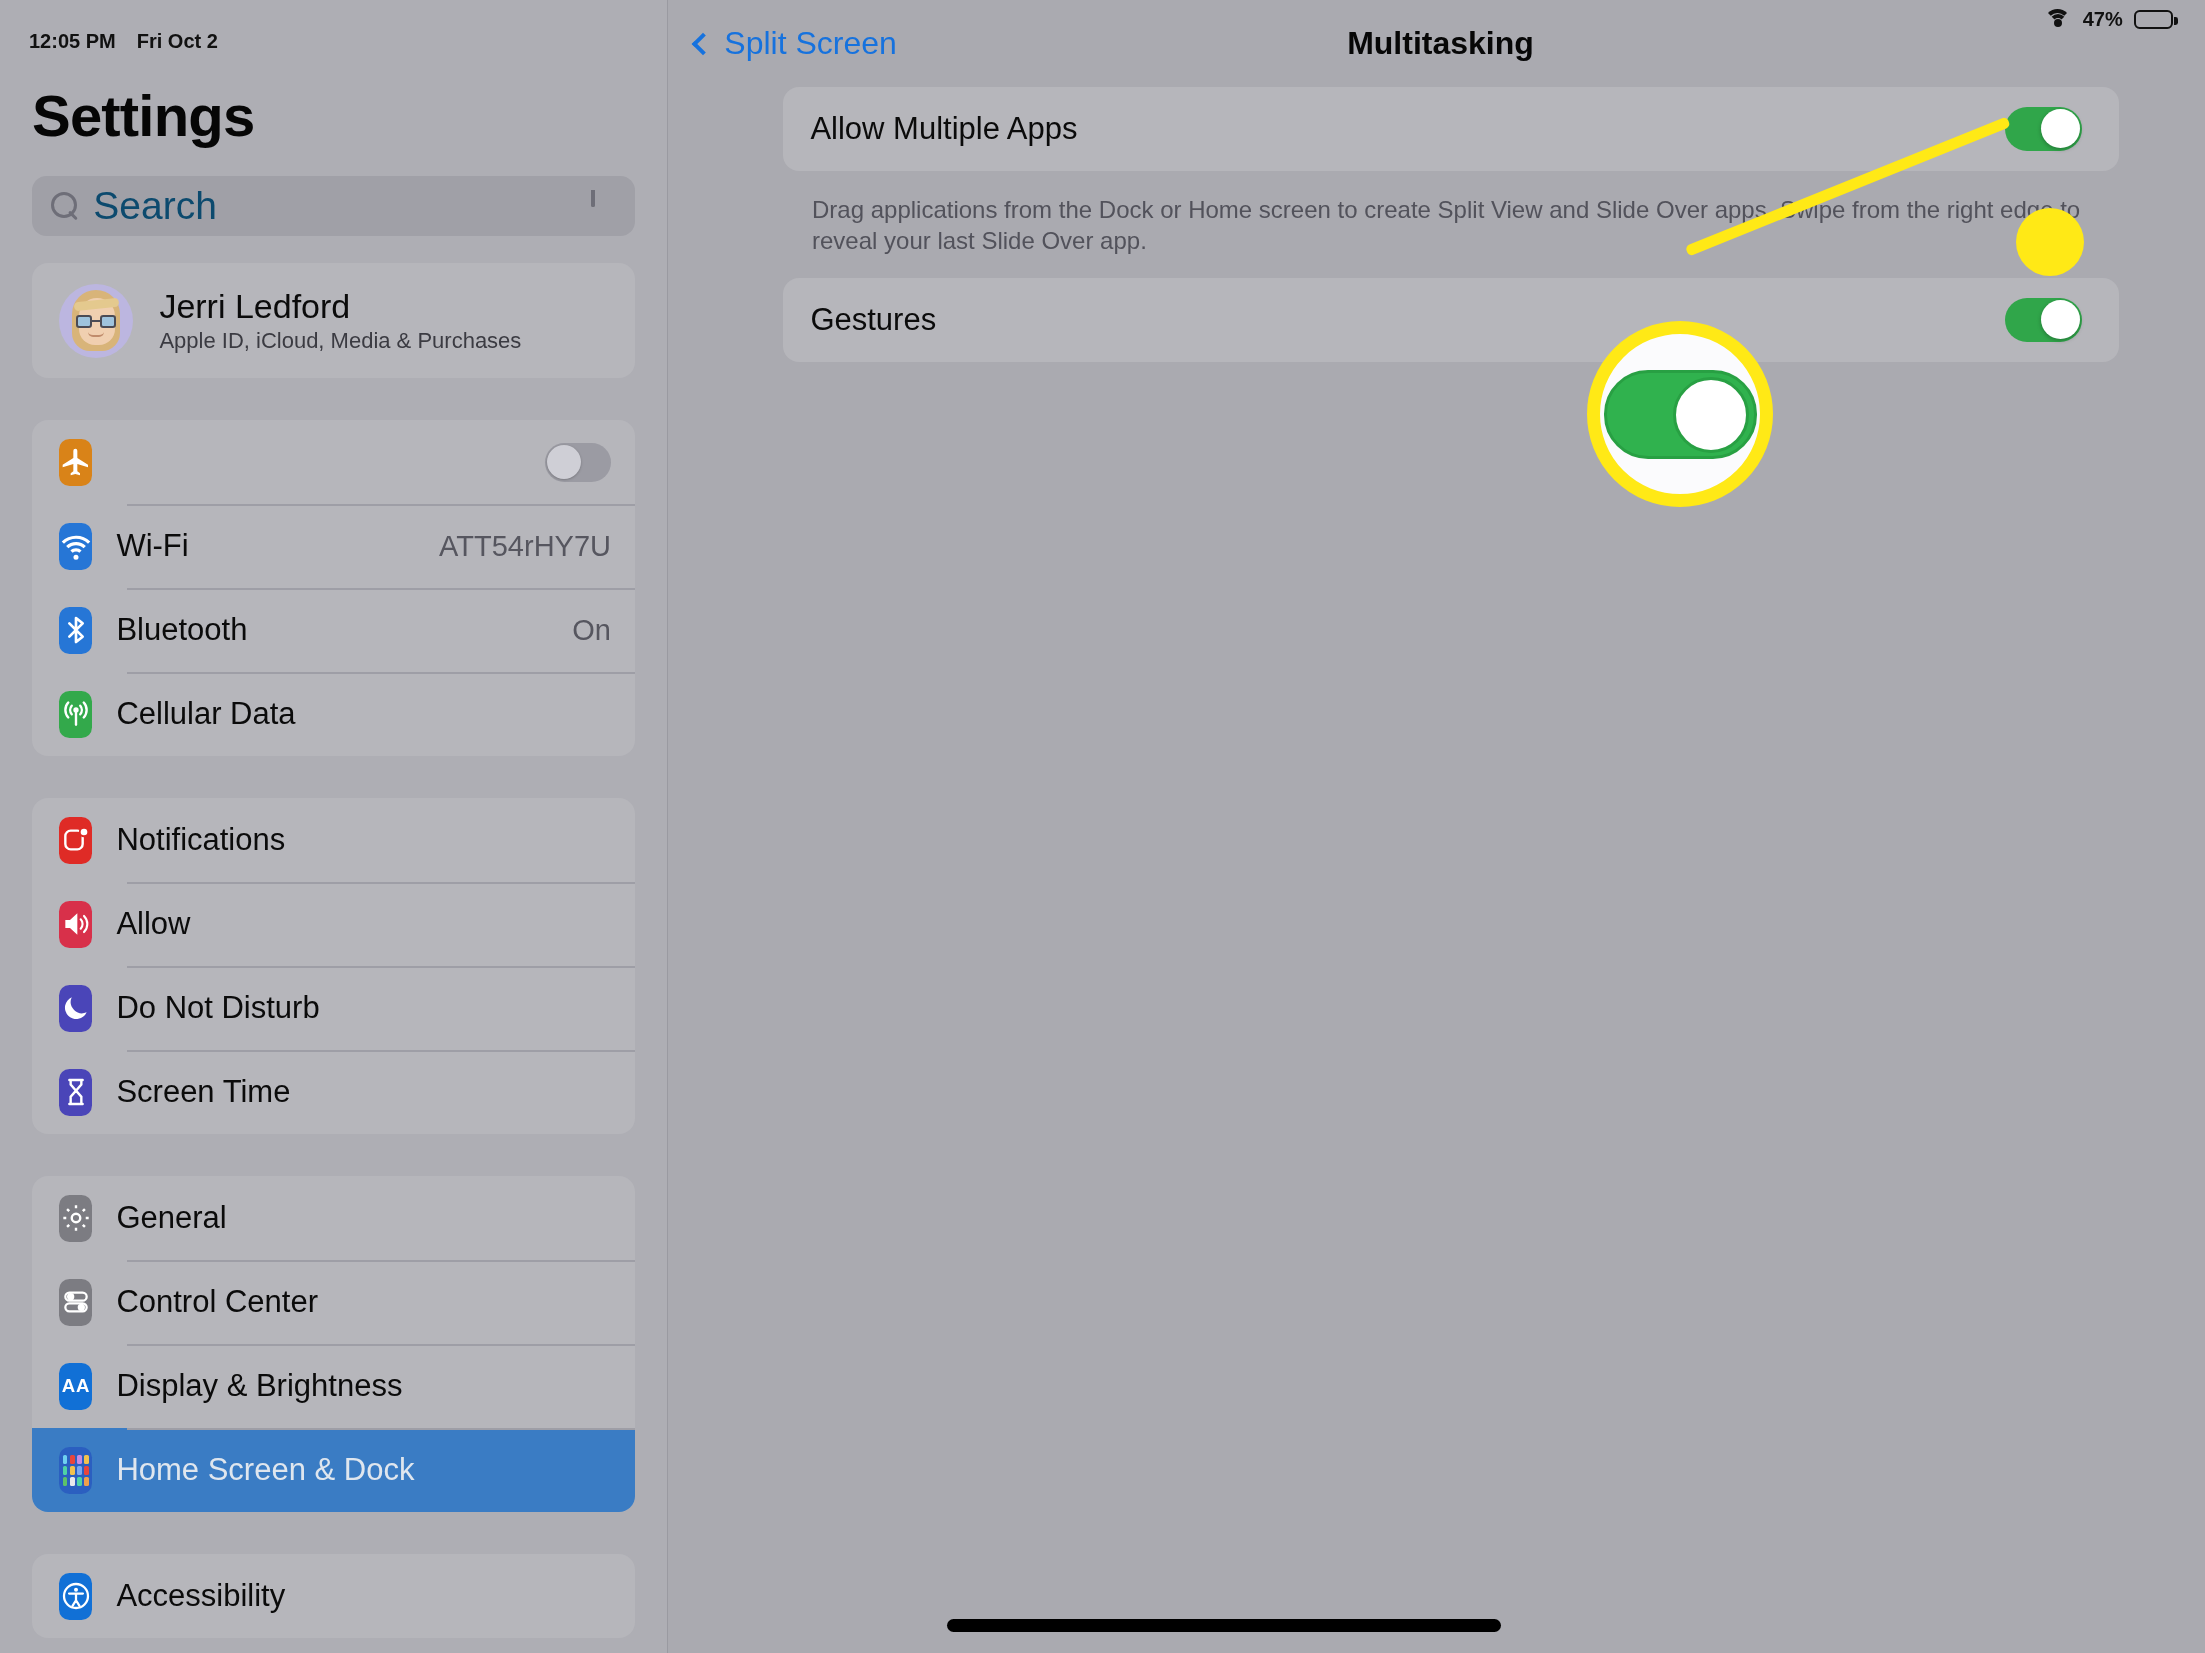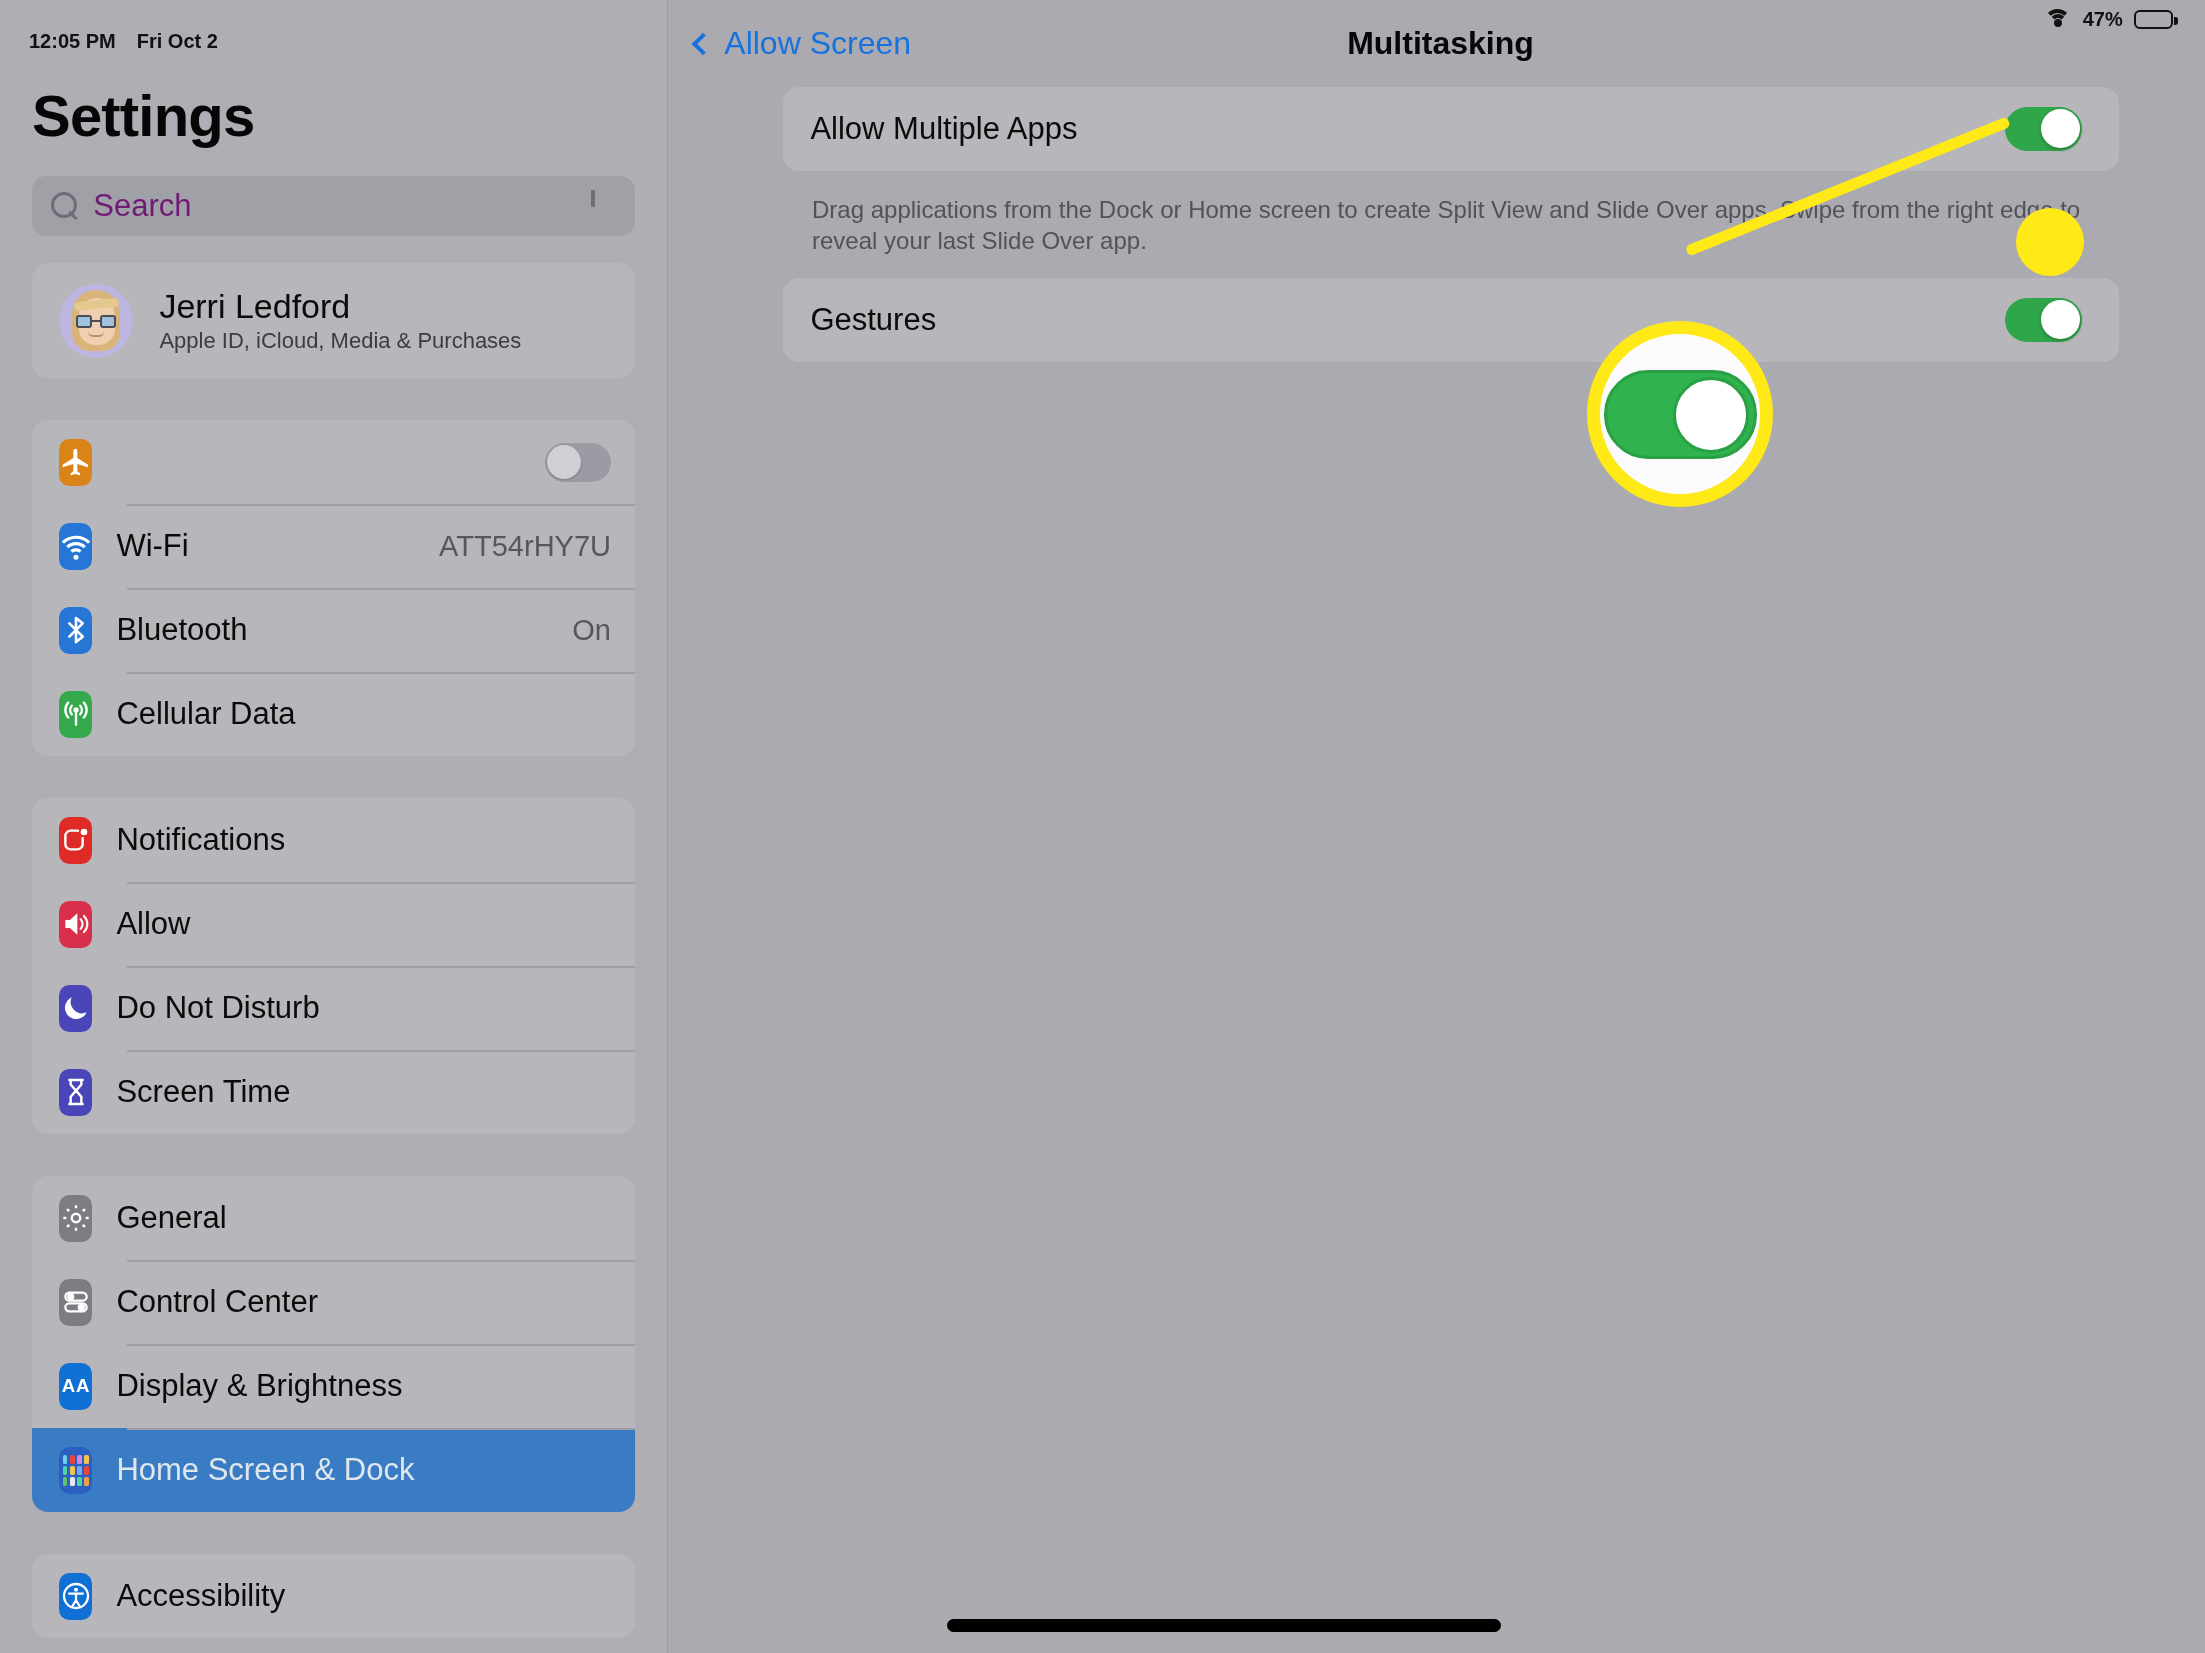--- a/index.html
+++ b/index.html
@@ -86,21 +86,21 @@
   .search-icon { width: 27.4px; height: 27.4px; position: relative; flex: none; }
   .search-icon::before {
     content: ""; position: absolute; left: 0; top: 0;
     width: 20px; height: 20px; border: 3.2px solid #6e6e78; border-radius: 50%;
   }
   .search-icon::after {
     content: ""; position: absolute; left: 18px; top: 18px;
     width: 10.5px; height: 3.2px; background: #6e6e78; border-radius: 1.6px;
     transform: rotate(45deg); transform-origin: left center;
   }
-  .search-placeholder { font-size: 31px; color: #701a75; flex: 1; }
+  .search-placeholder { font-size: 39px; color: #0c4a6e; flex: 1; }
   .mic-icon { width: 21px; height: 32px; position: relative; flex: none; margin-right: 4.8px; }
   .mic-icon .cap { width: 13.7px; height: 19.4px; background: #6e6e78; border-radius: 7.3px; margin: 0 auto; }
   .mic-icon .arc {
     width: 21px; height: 10.5px; border: 2.4px solid #6e6e78; border-top: none;
     border-radius: 0 0 10.5px 10.5px; margin-top: 1.6px;
   }
   .mic-icon .stem { width: 2.4px; height: 4.8px; background: #6e6e78; margin: 0 auto; }
 
   
   .profile-card {
@@ -460,21 +460,21 @@
           <span class="row-label">Accessibility</span>
         </div>
       </div>
 
     </div>
 
     <div class="detail">
       <div class="detail-nav">
         <span class="back-btn">
           <span class="chevron-left"></span>
-          <span class="back-label">Allow Screen</span>
+          <span class="back-label">Split Screen</span>
         </span>
         <span class="detail-title">Multitasking</span>
       </div>
 
       <div class="detail-body">
         <div class="card">
           <div class="card-row">
             <span class="label">Allow Multiple Apps</span>
             <span class="toggle-on">
                 <span class="knob"></span>

